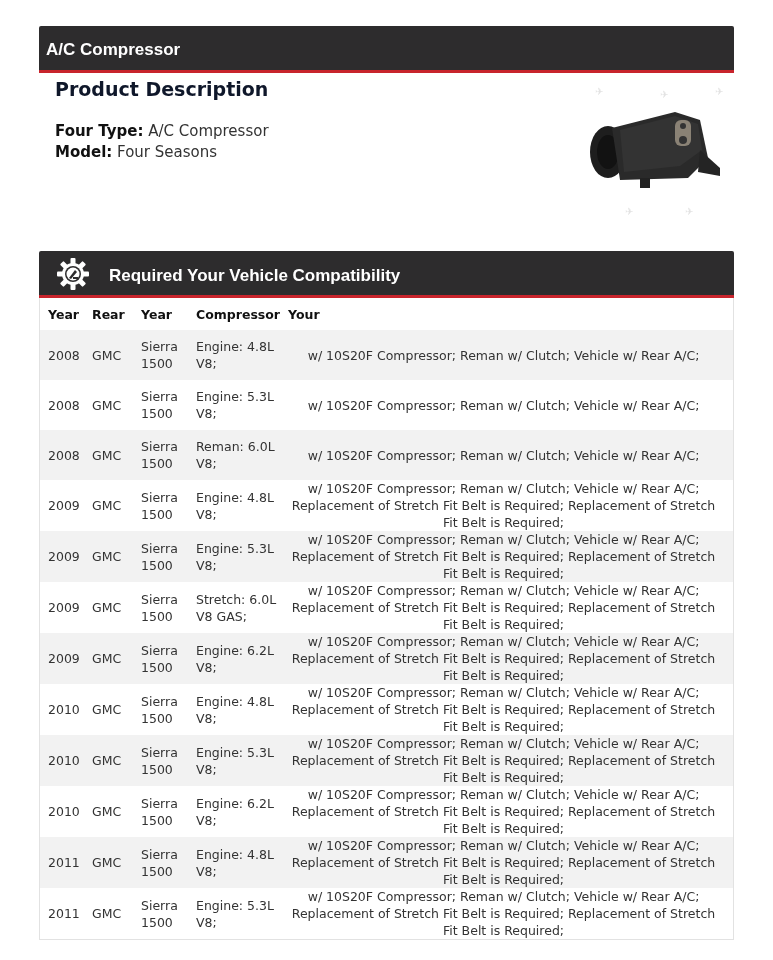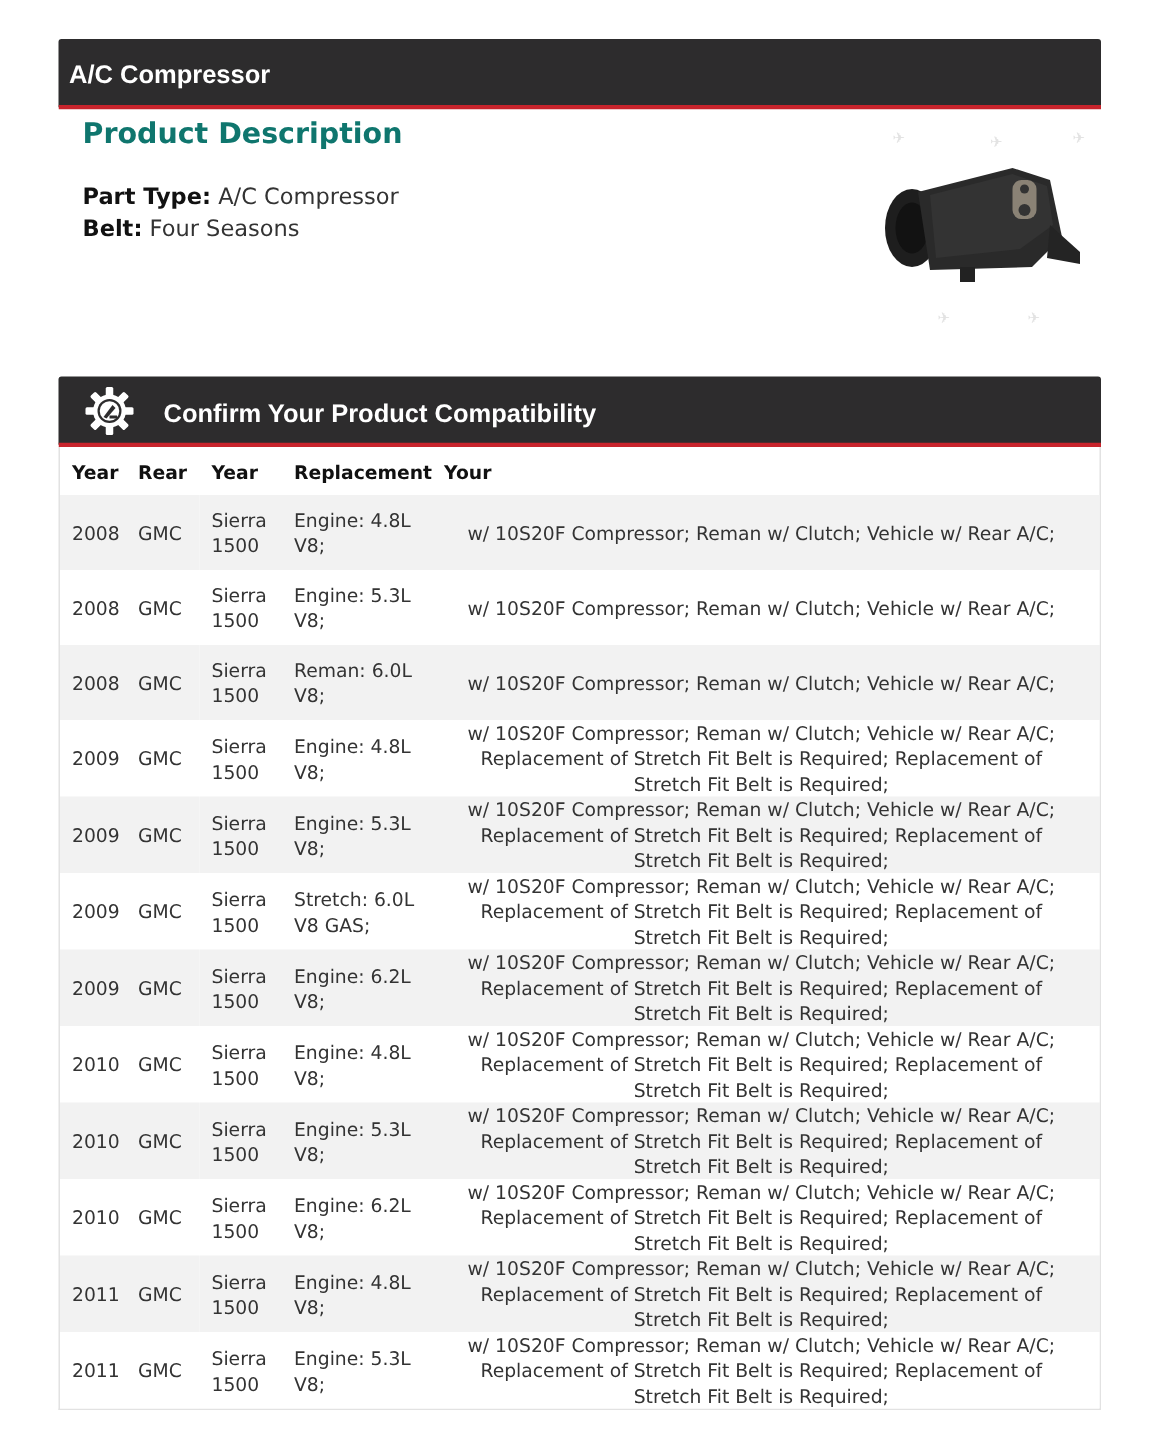--- a/index.html
+++ b/index.html
@@ -9,21 +9,21 @@
     position: absolute; left: 39px; top: 26px; width: 695px; height: 44px;
     background: #2d2c2d; border-bottom: 3px solid #c8242c; box-sizing: content-box;
     border-radius: 2px 2px 0 0;
   }
   .title-bar .title {
     position: absolute; left: 7px; top: 14px; color: #fff;
     font-family: "Liberation Sans", sans-serif; font-weight: bold; font-size: 17px;
   }
 
   .desc-heading {
-    position: absolute; left: 55px; top: 78px; font-weight: bold; font-size: 19px; color: #0f766e;
+    position: absolute; left: 55px; top: 78px; font-weight: bold; font-size: 19px; color: #0f172a;
   }
   .desc-line { position: absolute; left: 55px; font-size: 15px; color: #333; }
   .desc-line b { color: #111; }
   .desc-line.l1 { top: 122px; }
   .desc-line.l2 { top: 143px; }
 
   .product-image { position: absolute; left: 580px; top: 80px; width: 155px; height: 140px; }
 
   .compat-bar {
     position: absolute; left: 39px; top: 251px; width: 695px; height: 44px;
@@ -53,25 +53,25 @@
 </style>
 </head>
 <body>
 
 <div class="title-bar">
   <span class="title">A/C Compressor</span>
 </div>
 
 <div class="desc-heading">Product Description</div>
 <div class="desc-line l1">
-  <b>Part Type:</b>
+  <b>Four Type:</b>
   <span>A/C Compressor</span>
 </div>
 <div class="desc-line l2">
-  <b>Belt:</b>
+  <b>Model:</b>
   <span>Four Seasons</span>
 </div>
 
 <svg class="product-image" viewBox="0 0 155 140">
   <g fill="#e9e9e9">
     <text x="15" y="15" font-size="10" fill="#e3e3e3">✈</text>
     <text x="80" y="18" font-size="10" fill="#e3e3e3">✈</text>
     <text x="135" y="15" font-size="10" fill="#e3e3e3">✈</text>
     <text x="45" y="135" font-size="10" fill="#e3e3e3">✈</text>
     <text x="105" y="135" font-size="10" fill="#e3e3e3">✈</text>
@@ -98,38 +98,38 @@
       <rect x="14.5" y="1" width="5" height="7" rx="1" transform="rotate(45 17 17)"></rect>
       <rect x="14.5" y="26" width="5" height="7" rx="1" transform="rotate(45 17 17)"></rect>
       <rect x="1" y="14.5" width="7" height="5" rx="1" transform="rotate(45 17 17)"></rect>
       <rect x="26" y="14.5" width="7" height="5" rx="1" transform="rotate(45 17 17)"></rect>
     </g>
     <circle cx="17" cy="17" r="8" fill="#2d2c2d"></circle>
     <circle cx="17" cy="17" r="6.5" fill="#ffffff"></circle>
     <path d="M13 21 L19 13 L21 15 L15 22 Z" fill="#2d2c2d"></path>
     <path d="M17 20 L22 20 L22 22 L17 22 Z" fill="#2d2c2d"></path>
   </svg>
-  <span class="title">Confirm Your Product Compatibility</span>
+  <span class="title">Required Your Vehicle Compatibility</span>
 </div>
 
 <div class="table-wrap">
   <table>
     <colgroup>
       <col class="c-year">
         <col class="c-make">
         <col class="c-model">
         <col class="c-app">
         <col>
     </colgroup>
     <thead>
       <tr>
         <th>Year</th>
         <th>Rear</th>
         <th>Year</th>
-        <th>Replacement</th>
+        <th>Compressor</th>
         <th>Your</th>
       </tr>
     </thead>
     <tbody>
       <tr>
         <td>2008</td>
         <td>GMC</td>
         <td>Sierra 1500</td>
         <td class="app">Engine: 4.8L V8;</td>
         <td class="notes">w/ 10S20F Compressor; Reman w/ Clutch; Vehicle w/ Rear A/C;</td>

